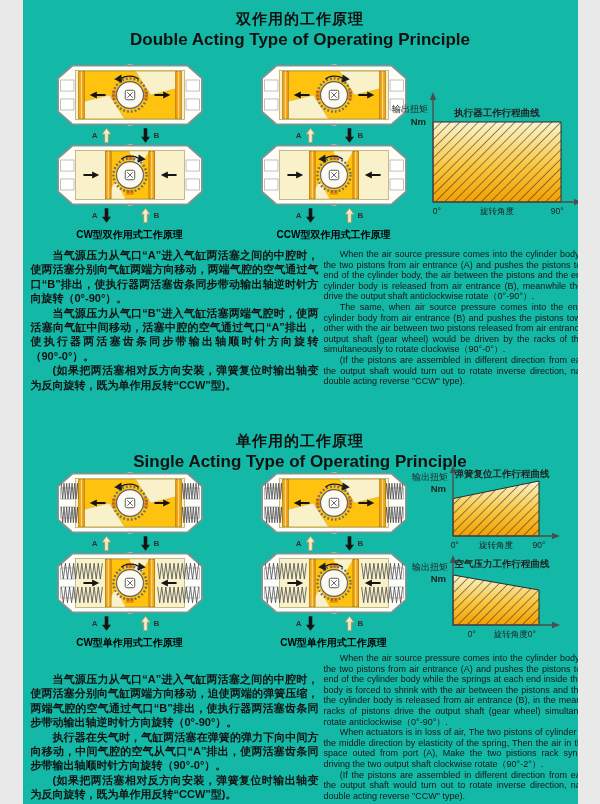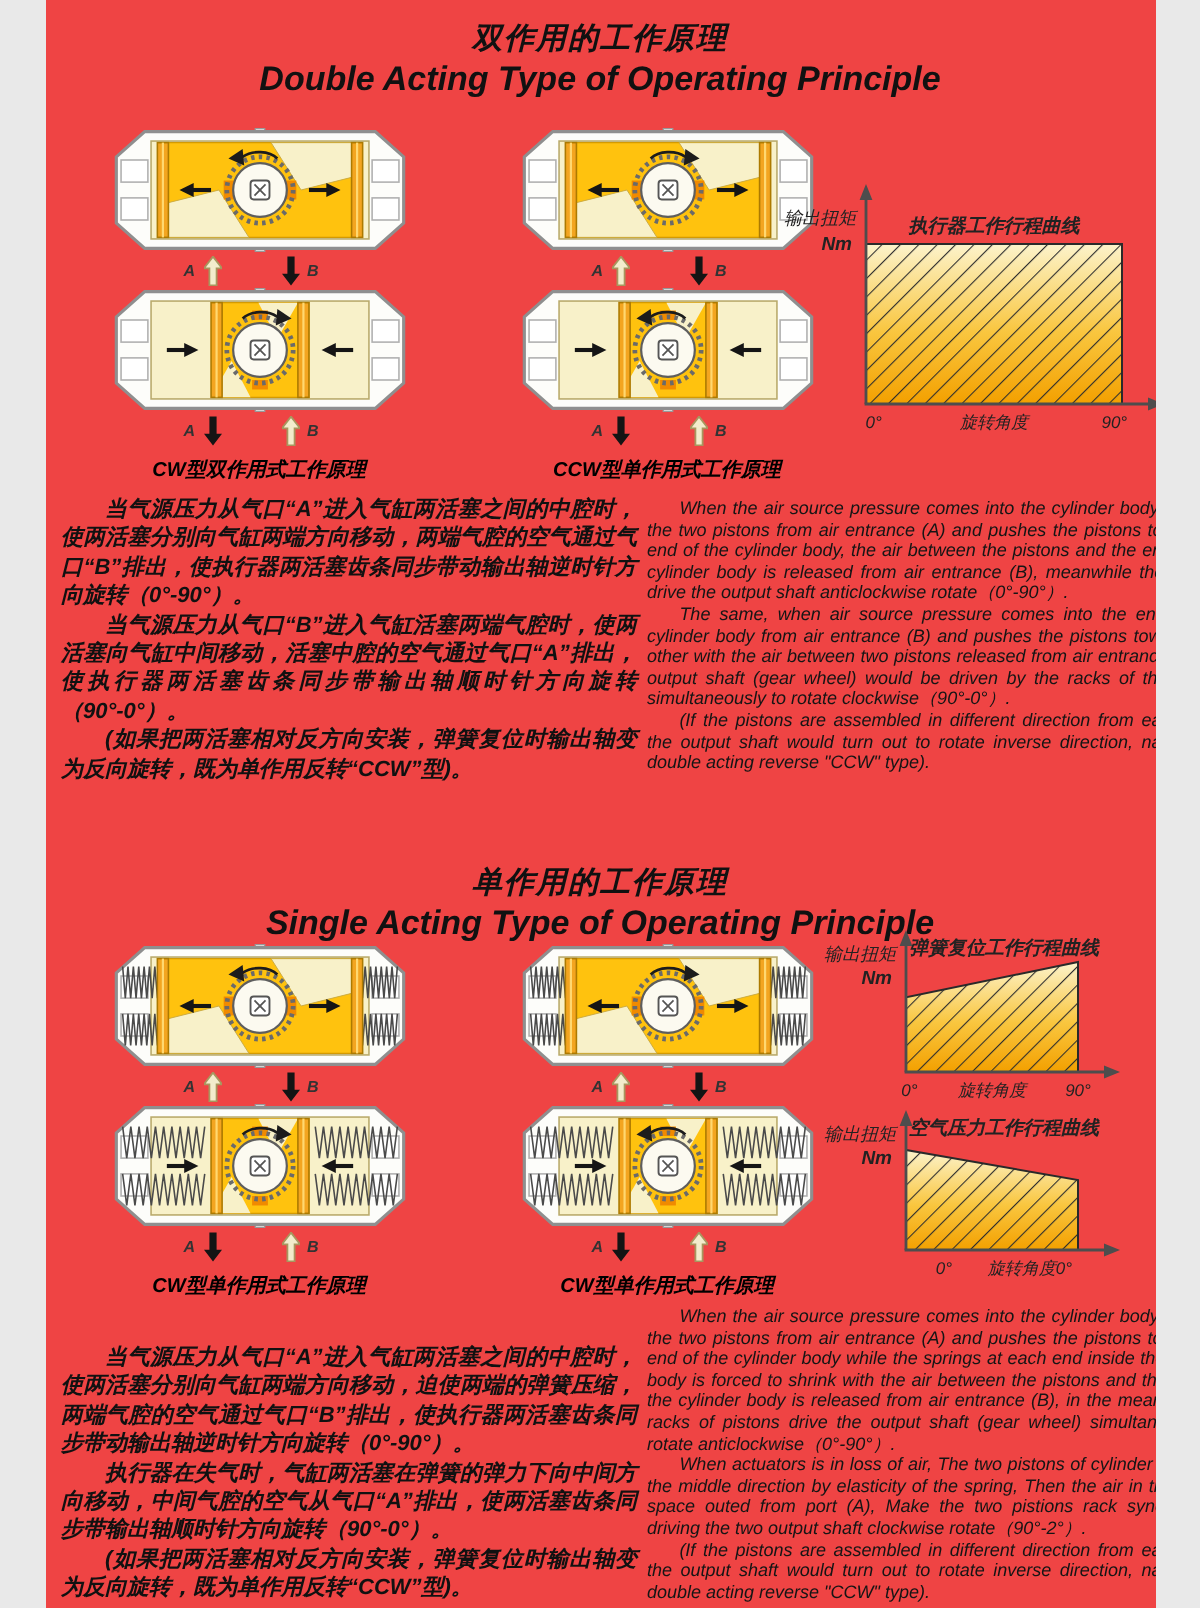--- a/index.html
+++ b/index.html
@@ -1,17 +1,17 @@
 <!DOCTYPE html>
 <html><head>
 <meta charset="utf-8">
 <style>
   html,body{margin:0;padding:0;background:#e9e9e9;}
-  .page{position:relative;width:555px;height:804px;background:#ef4444;overflow:hidden;
-        font-family:"Liberation Sans",sans-serif;color:#111;margin:0 auto;font-style:italic;}
+  .page{position:relative;width:555px;height:804px;background:#14b8a6;overflow:hidden;
+        font-family:"Liberation Sans",sans-serif;color:#111;margin:0 auto;}
   .sec-title{position:absolute;left:0;width:100%;text-align:center;}
   .sec-title .zh{font-size:15px;font-weight:700;letter-spacing:1px;}
   .sec-title .en{font-size:17px;font-weight:700;margin-top:1px;}
   .figrow{position:absolute;left:28px;display:flex;gap:46px;}
   .figgroup{width:158px;margin:0;display:flex;flex-direction:column;align-items:center;}
   .act{height:62px;}
   .act svg{display:block;}
   .ports{height:18px;display:flex;align-items:center;justify-content:center;gap:4px;transform:translateX(-4px);}
   .pgap{display:inline-block;width:22px;}
   .plabel{font-size:8px;font-weight:700;color:#333;}
@@ -264,21 +264,21 @@
             <svg width="9" height="15" viewBox="0 0 10 16">
               <polygon points="5,16 10,9.5 7,9.5 7,0 3,0 3,9.5 0,9.5" fill="#141414"></polygon>
             </svg>
             <span class="pgap"></span>
             <svg width="9" height="15" viewBox="0 0 10 16">
               <polygon points="5,0 10,6.5 7,6.5 7,16 3,16 3,6.5 0,6.5" fill="#F3ECCC" stroke="#A8965E" stroke-width="1"></polygon>
             </svg>
             <span class="plabel">B</span>
           </div>
         </div>
-      <figcaption class="figcap">CCW型单作用式工作原理</figcaption>
+      <figcaption class="figcap">CCW型双作用式工作原理</figcaption>
     </figure>
   </div>
 
   <div class="chart" id="chart-0" style="left:360px;top:88px">
       <svg width="235" height="135">
         <defs>
           <linearGradient id="gr0" x1="0" y1="0" x2="0" y2="1">
             <stop offset="0" stop-color="#FCF3CB"></stop>
             <stop offset="0.55" stop-color="#F9C63F"></stop>
             <stop offset="1" stop-color="#F3A000"></stop>

